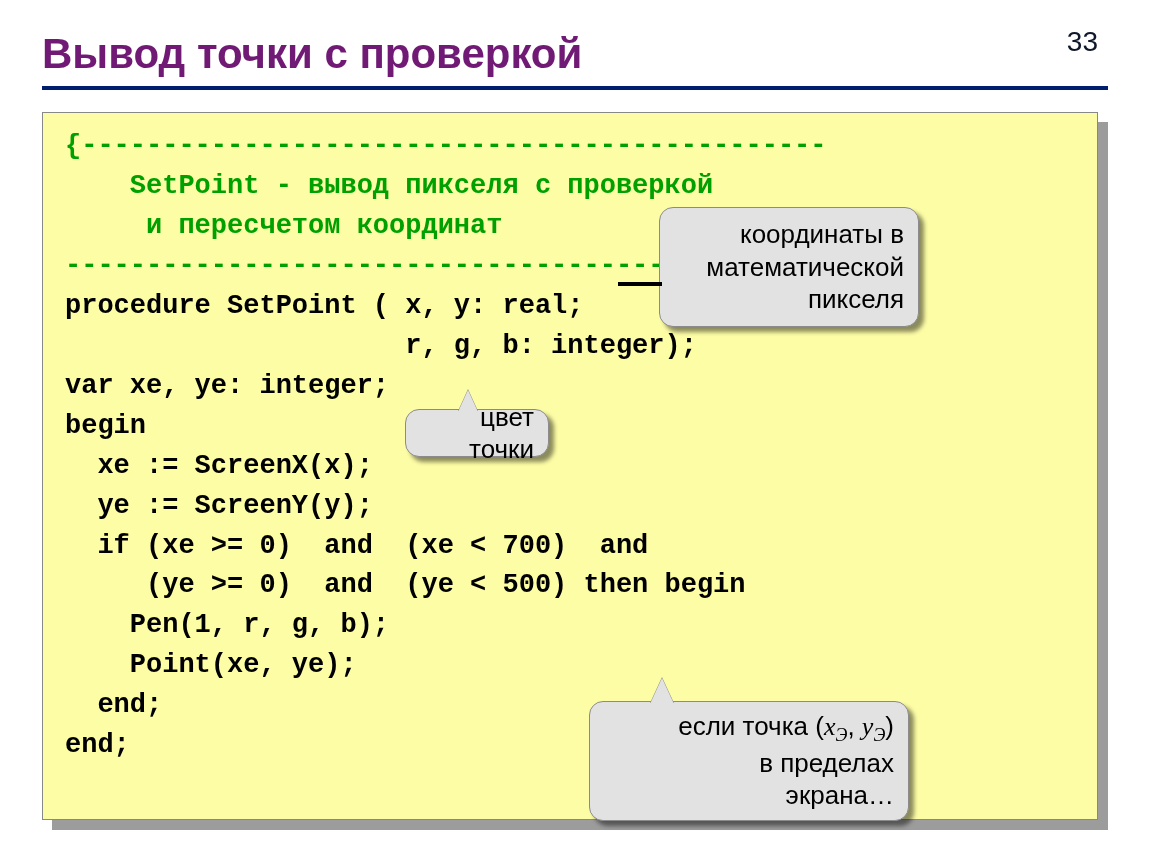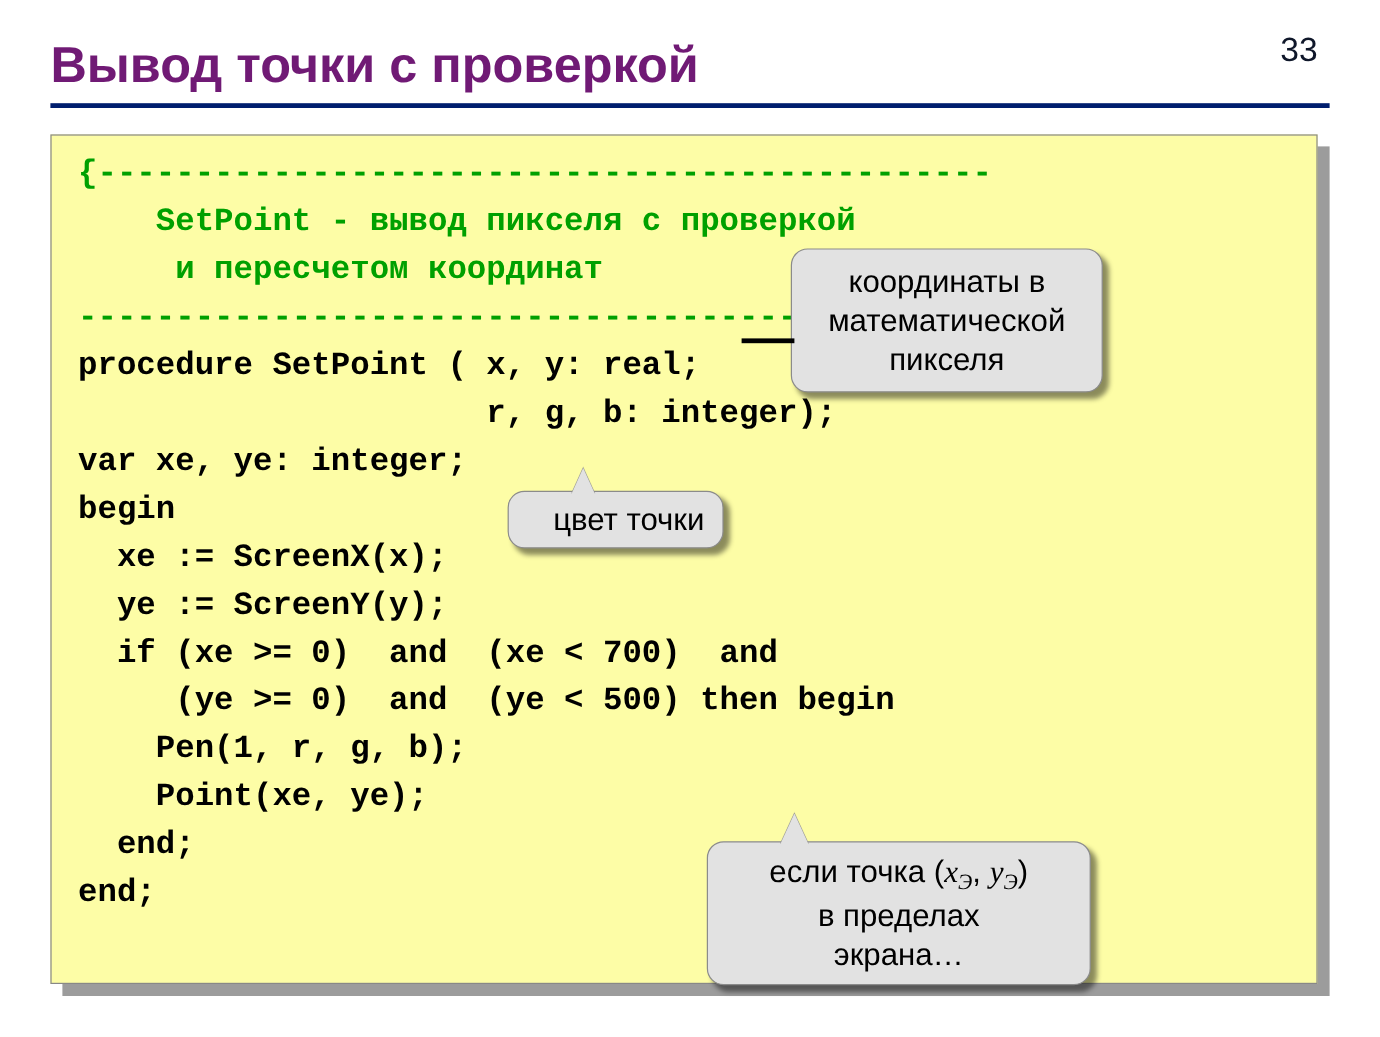--- a/index.html
+++ b/index.html
@@ -70,21 +70,21 @@
   .callout {
     position: absolute;
     background: #e2e2e2;
     border: 1px solid #8b8b8b;
     border-radius: 14px;
     box-shadow: 5px 5px 4px rgba(0,0,0,.45);
     font-family: Arial, Helvetica, sans-serif;
     font-weight: normal;
     font-size: 26px;
     color: #000;
-    text-align: center;
+    text-align: right;
     display: flex;
     flex-direction: column;
     justify-content: center;
     line-height: 1.25;
     padding: 6px 14px;
     box-sizing: border-box;
     white-space: normal;
   }
   .c1-tail {
     position: absolute;
@@ -148,21 +148,21 @@
 
       
       <div class="callout" style="left:616px; top:94px; width:260px; height:120px;">
         <div class="c1-tail"></div>
         <span>координаты в</span>
         <span>математической</span>
         <span>пикселя</span>
       </div>
 
       
-      <div class="callout" style="left:380px; top:296px; width:180px; height:48px;padding-left:36px;">
+      <div class="callout" style="left:362px; top:296px; width:144px; height:48px;padding-left:36px;">
         <div class="c2-tail"></div>
         <span>цвет точки</span>
       </div>
 
       
       <div class="callout" style="left:546px; top:588px; width:320px; height:120px;">
         <div class="c3-tail"></div>
         <span>
           <span>если точка (</span><span class="mi">x</span><span class="sub">Э</span><span>, </span><span class="mi">y</span><span class="sub">Э</span><span>)</span>
         </span>

